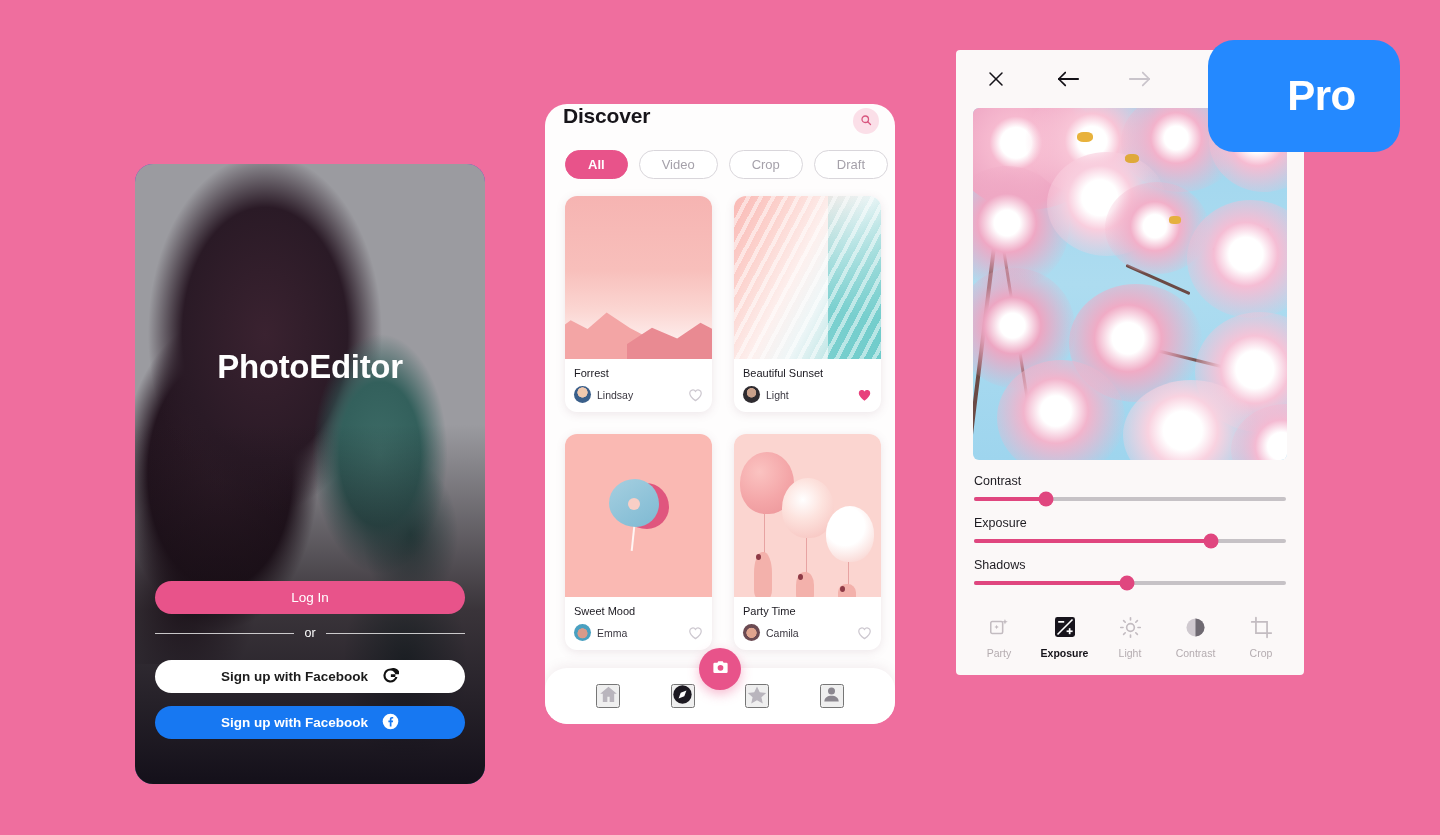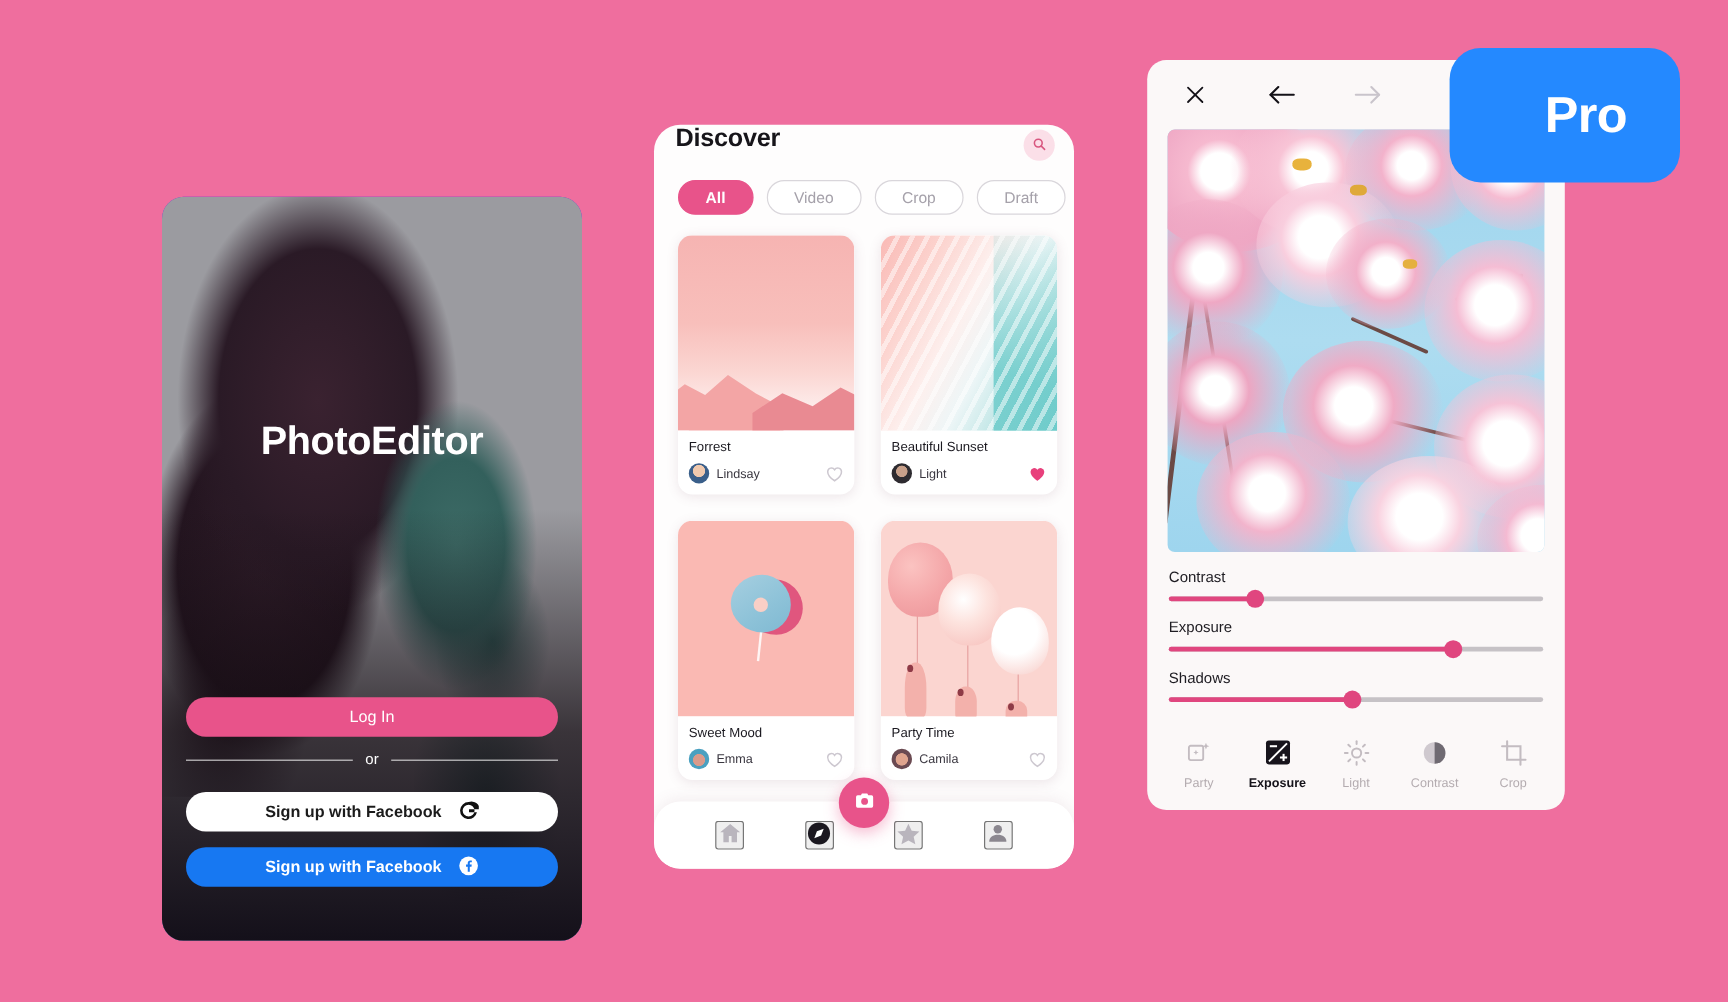--- a/index.html
+++ b/index.html
@@ -213,21 +213,21 @@
     width: 42px; height: 42px; border-radius: 50%;
     background: #e8538a; border: none;
     display: flex; align-items: center; justify-content: center;
     box-shadow: 0 4px 12px rgba(232,83,138,.40);
   }
 
   
   .editor-phone {
     position: absolute; left: 956px; top: 50px;
     width: 348px; height: 625px;
-    background: #fbf8f8; border-radius: 16px;
+    background: #fbf8f8; border-radius: 4px;
     overflow: hidden;
   }
   .e-topbar {
     position: absolute; left: 0; right: 0; top: 0; height: 60px;
     display: flex; align-items: center; gap: 0; padding: 0 18px;
   }
   .e-tb-btn {
     width: 44px; height: 34px; border: none; background: none;
     display: flex; align-items: center; justify-content: center;
   }

